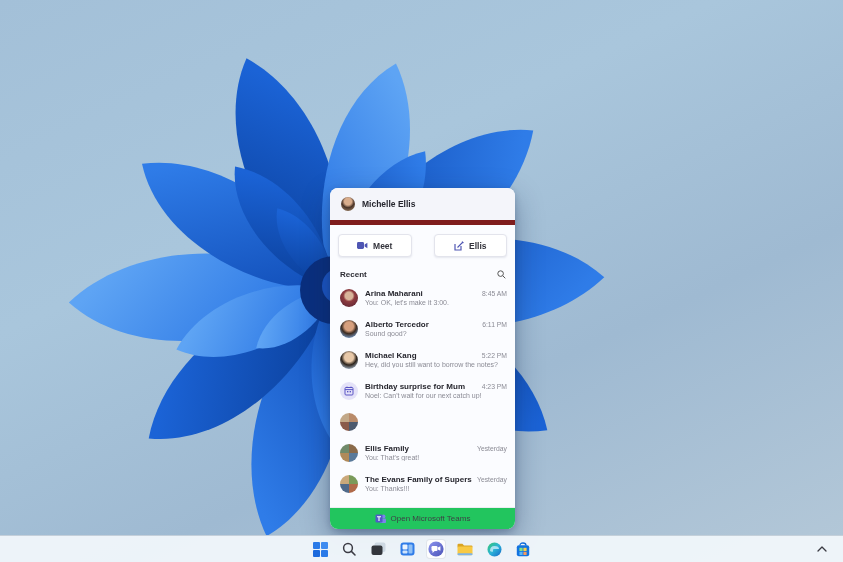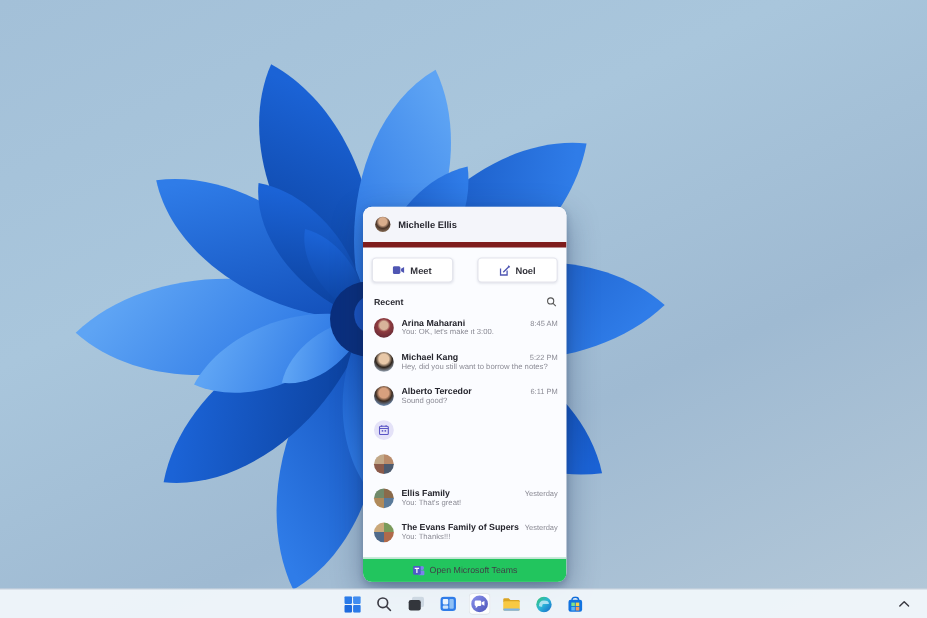--- a/index.html
+++ b/index.html
@@ -107,21 +107,21 @@
           <rect x="0" y="1" width="7" height="7" rx="1.4" fill="#4f56b3"></rect>
           <path d="M7.6 3.4 L10.4 1.8 L10.4 7.2 L7.6 5.6 Z" fill="#4f56b3"></path>
         </svg>
         <span class="lbl">Meet</span>
       </div>
       <div class="pill-btn">
         <svg width="10" height="10" viewBox="0 0 10 10">
           <path d="M1 3 L1 9 L7 9 L7 5" fill="none" stroke="#4f56b3" stroke-width="1.2"></path>
           <path d="M3.5 6.5 L8.8 1.2 M8 0.6 L9.4 2" stroke="#4f56b3" stroke-width="1.2" fill="none"></path>
         </svg>
-        <span class="lbl">Noel</span>
+        <span class="lbl">Ellis</span>
       </div>
     </div>
 
     <div class="recent-row">
       <span class="recent-title">Recent</span>
       <svg width="9" height="9" viewBox="0 0 9 9">
         <circle cx="3.6" cy="3.6" r="2.8" fill="none" stroke="#555" stroke-width="1"></circle>
         <line x1="5.8" y1="5.8" x2="8.3" y2="8.3" stroke="#555" stroke-width="1"></line>
       </svg>
     </div>
@@ -133,52 +133,59 @@
         <div class="rmain">
           <div class="rtop">
             <span class="rname">Arina Maharani</span>
             <span class="rtime">8:45 AM</span>
           </div>
           <div class="rprev">You: OK, let's make it 3:00.</div>
         </div>
       </div>
 
       <div class="row">
+        <span class="av av-alberto"></span>
+        <div class="rmain">
+          <div class="rtop">
+            <span class="rname">Alberto Tercedor</span>
+            <span class="rtime">6:11 PM</span>
+          </div>
+          <div class="rprev">Sound good?</div>
+        </div>
+      </div>
+
+      <div class="row">
         <span class="av av-michael"></span>
         <div class="rmain">
           <div class="rtop">
             <span class="rname">Michael Kang</span>
             <span class="rtime">5:22 PM</span>
           </div>
           <div class="rprev">Hey, did you still want to borrow the notes?</div>
-        </div>
-      </div>
-
-      <div class="row">
-        <span class="av av-alberto"></span>
-        <div class="rmain">
-          <div class="rtop">
-            <span class="rname">Alberto Tercedor</span>
-            <span class="rtime">6:11 PM</span>
-          </div>
-          <div class="rprev">Sound good?</div>
         </div>
       </div>
 
       <div class="row">
         <span class="av av-cal">
           <svg width="10" height="10" viewBox="0 0 10 10">
             <rect x="1" y="1.5" width="8" height="7.5" rx="1" fill="none" stroke="#5a55c5" stroke-width="1"></rect>
             <line x1="1" y1="3.6" x2="9" y2="3.6" stroke="#5a55c5" stroke-width="1"></line>
             <line x1="3" y1="0.6" x2="3" y2="2" stroke="#5a55c5" stroke-width="1"></line>
             <line x1="7" y1="0.6" x2="7" y2="2" stroke="#5a55c5" stroke-width="1"></line>
             <rect x="3" y="5" width="1.4" height="1.4" fill="#5a55c5"></rect>
             <rect x="5.6" y="5" width="1.4" height="1.4" fill="#5a55c5"></rect>
           </svg>
         </span>
+        <div class="rmain">
+          <div class="rtop">
+            <span class="rname">Birthday surprise for Mum</span>
+            <span class="rtime">4:23 PM</span>
+          </div>
+          <div class="rprev">Noel: Can't wait for our next catch up!</div>
+        </div>
       </div>
 
       <div class="row">
         <span class="av av-happy"></span>
       </div>
 
       <div class="row">
         <span class="av av-ellis"></span>
         <div class="rmain">
           <div class="rtop">

